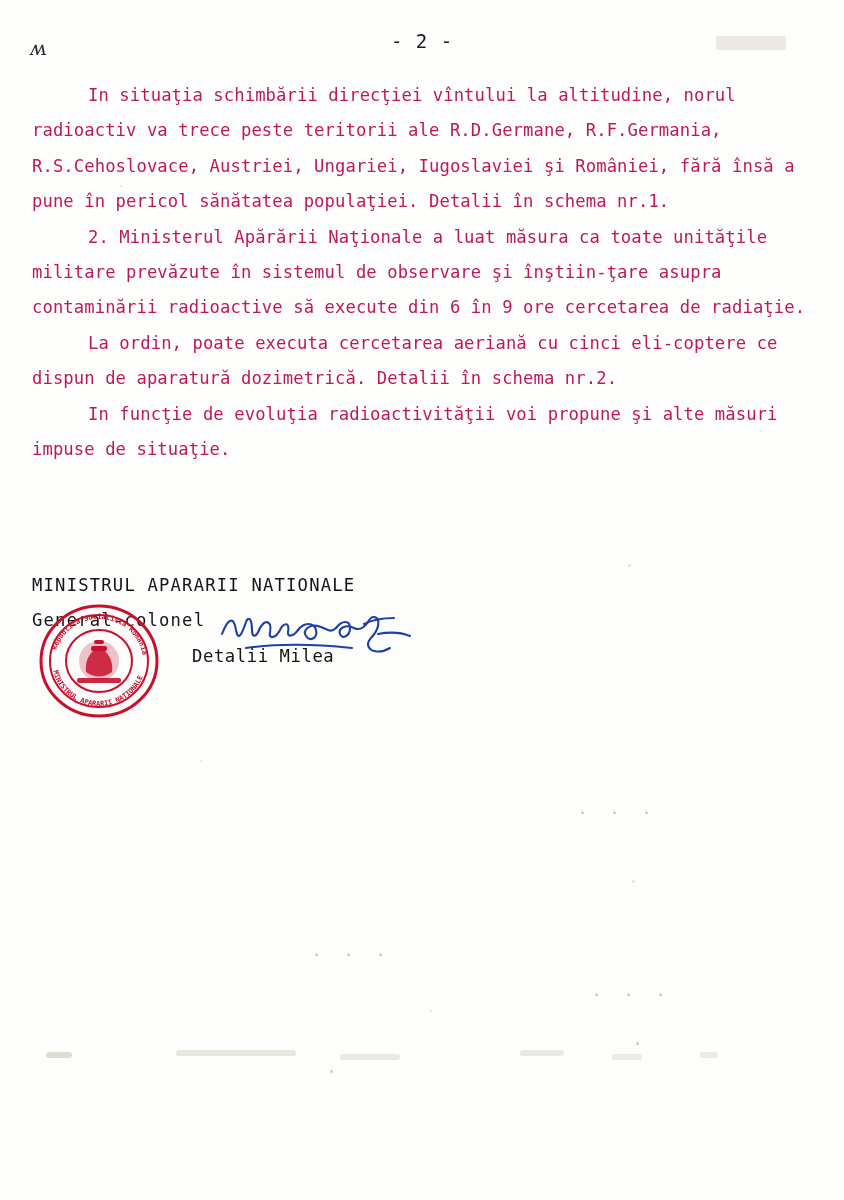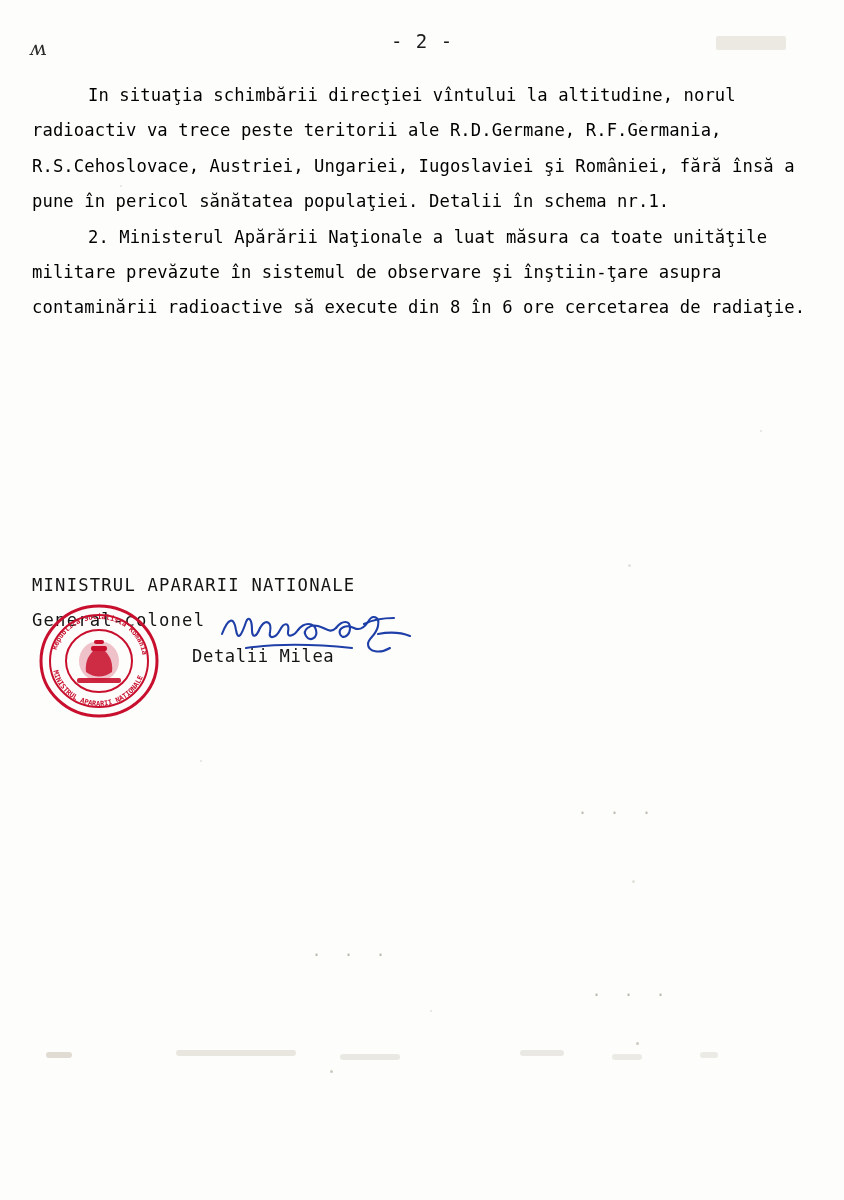--- a/index.html
+++ b/index.html
@@ -61,21 +61,21 @@
     background: #e6e2da;
     opacity: 0.75;
     border-radius: 2px;
   }
 
   .body-text {
     position: absolute;
     top: 78px;
     left: 32px;
     width: 776px;
-    color: #000000;
+    color: #be185d;
     font-size: 17.2px;
     line-height: 35.4px;
     letter-spacing: 0.1px;
   }
 
   .para {
     margin: 0 0 0 0;
     white-space: pre-wrap;
   }
   .para.indent {
@@ -156,21 +156,23 @@
   <div class="speckle" style="left:200px; top:760px; width:2px; height:2px;"></div>
   <div class="speckle" style="left:430px; top:1010px; width:2px; height:2px;"></div>
 
   <div class="corner-mark">ʍ</div>
   <div class="faint-stamp"></div>
 
   <div class="page-number">- 2 -</div>
 
   <div class="body-text">
     <p class="para indent">In situaţia schimbării direcţiei vîntului la altitudine, norul radioactiv va trece peste teritorii ale R.D.Germane, R.F.Germania, R.S.Cehoslovace, Austriei, Ungariei, Iugoslaviei şi României, fără însă a pune în pericol sănătatea populaţiei. Detalii în schema nr.1.</p>
-    <p class="para indent">2. Ministerul Apărării Naţionale a luat măsura ca toate unităţile militare prevăzute în sistemul de observare şi înştiin-ţare asupra contaminării radioactive să execute din 8 în 6 ore cercetarea de radiaţie.</p>
+    <p class="para indent">2. Ministerul Apărării Naţionale a luat măsura ca toate unităţile militare prevăzute în sistemul de observare şi înştiin-ţare asupra contaminării radioactive să execute din 6 în 9 ore cercetarea de radiaţie.</p>
+    <p class="para indent">La ordin, poate executa cercetarea aeriană cu cinci eli-coptere ce dispun de aparatură dozimetrică. Detalii în schema nr.2.</p>
+    <p class="para indent">In funcţie de evoluţia radioactivităţii voi propune şi alte măsuri impuse de situaţie.</p>
   </div>
 
   <div class="signature-block">
     <div class="sig-line">MINISTRUL APARARII NATIONALE</div>
     <div class="sig-line">General-colonel</div>
     <div class="sig-name">Detalii Milea</div>
   </div>
 
   <div class="seal">
     <svg width="126" height="118" viewBox="0 0 126 118">

